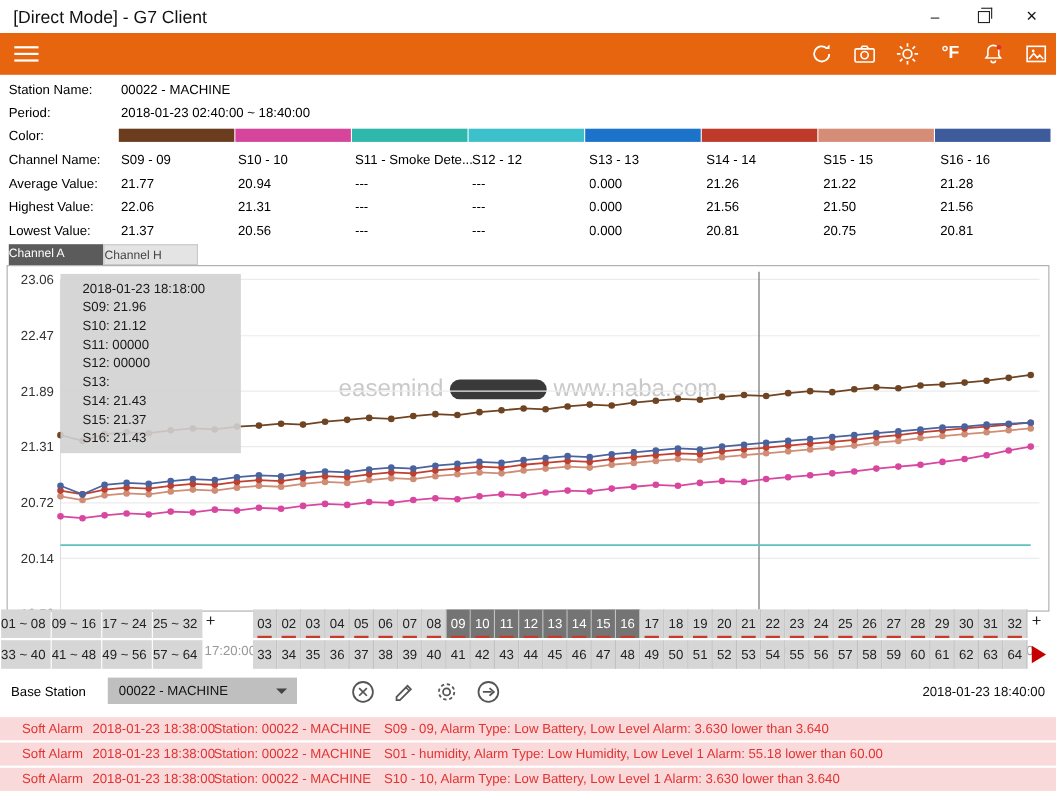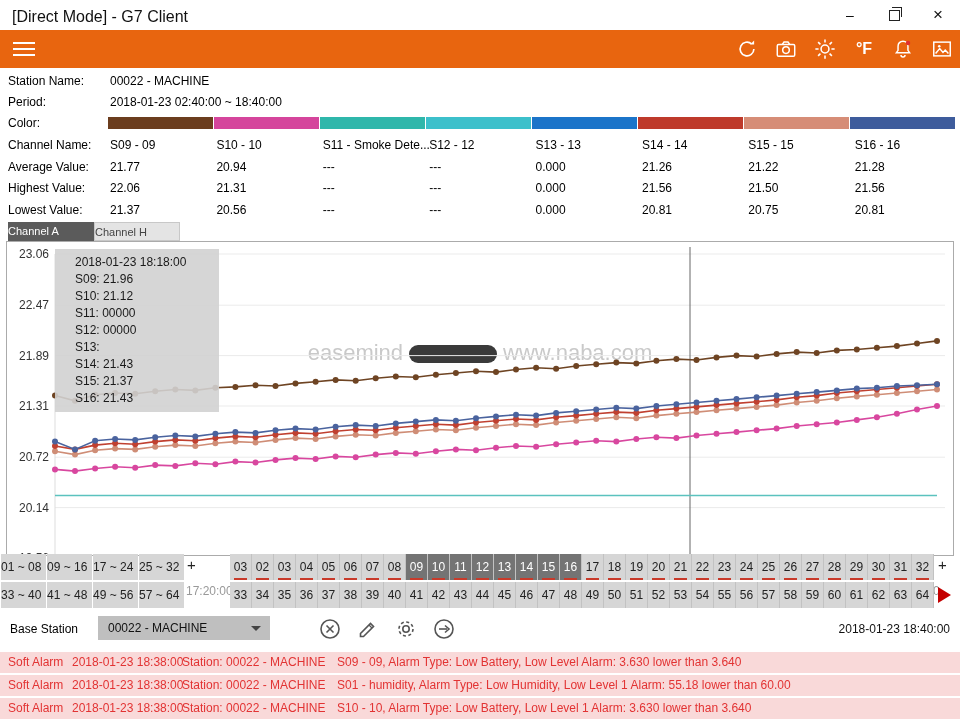--- a/index.html
+++ b/index.html
@@ -66,21 +66,21 @@
             line-height:24px;padding-left:10px;box-sizing:border-box;font-size:12px;cursor:pointer}
   .dropdown .chev{position:absolute;right:9px;top:10px;width:0;height:0;border-left:5px solid transparent;
             border-right:5px solid transparent;border-top:5px solid #444}
   .ficon{position:absolute;top:617px;width:24px;height:24px;cursor:pointer}
   .timestamp{position:absolute;right:10px;top:622px;font-size:12px;color:#111}
 
   
   .alarm{position:absolute;left:0;width:960px;height:21px;background:#F9D9D9;color:#E23333;
          font-size:12px;line-height:21px;white-space:nowrap;overflow:hidden;cursor:default}
   .alarm span{display:inline-block;vertical-align:top}
-  .a-type{width:64px;margin-left:8px}
+  .a-type{width:64px;margin-left:20px}
   .a-time{width:110px}
   .a-station{width:155px}
 </style>
 </head>
 <body>
 
 <div class="titlebar">
   <div class="title">[Direct Mode] - G7 Client</div>
   <div class="winbtns">
     <div class="winbtn">–</div>

